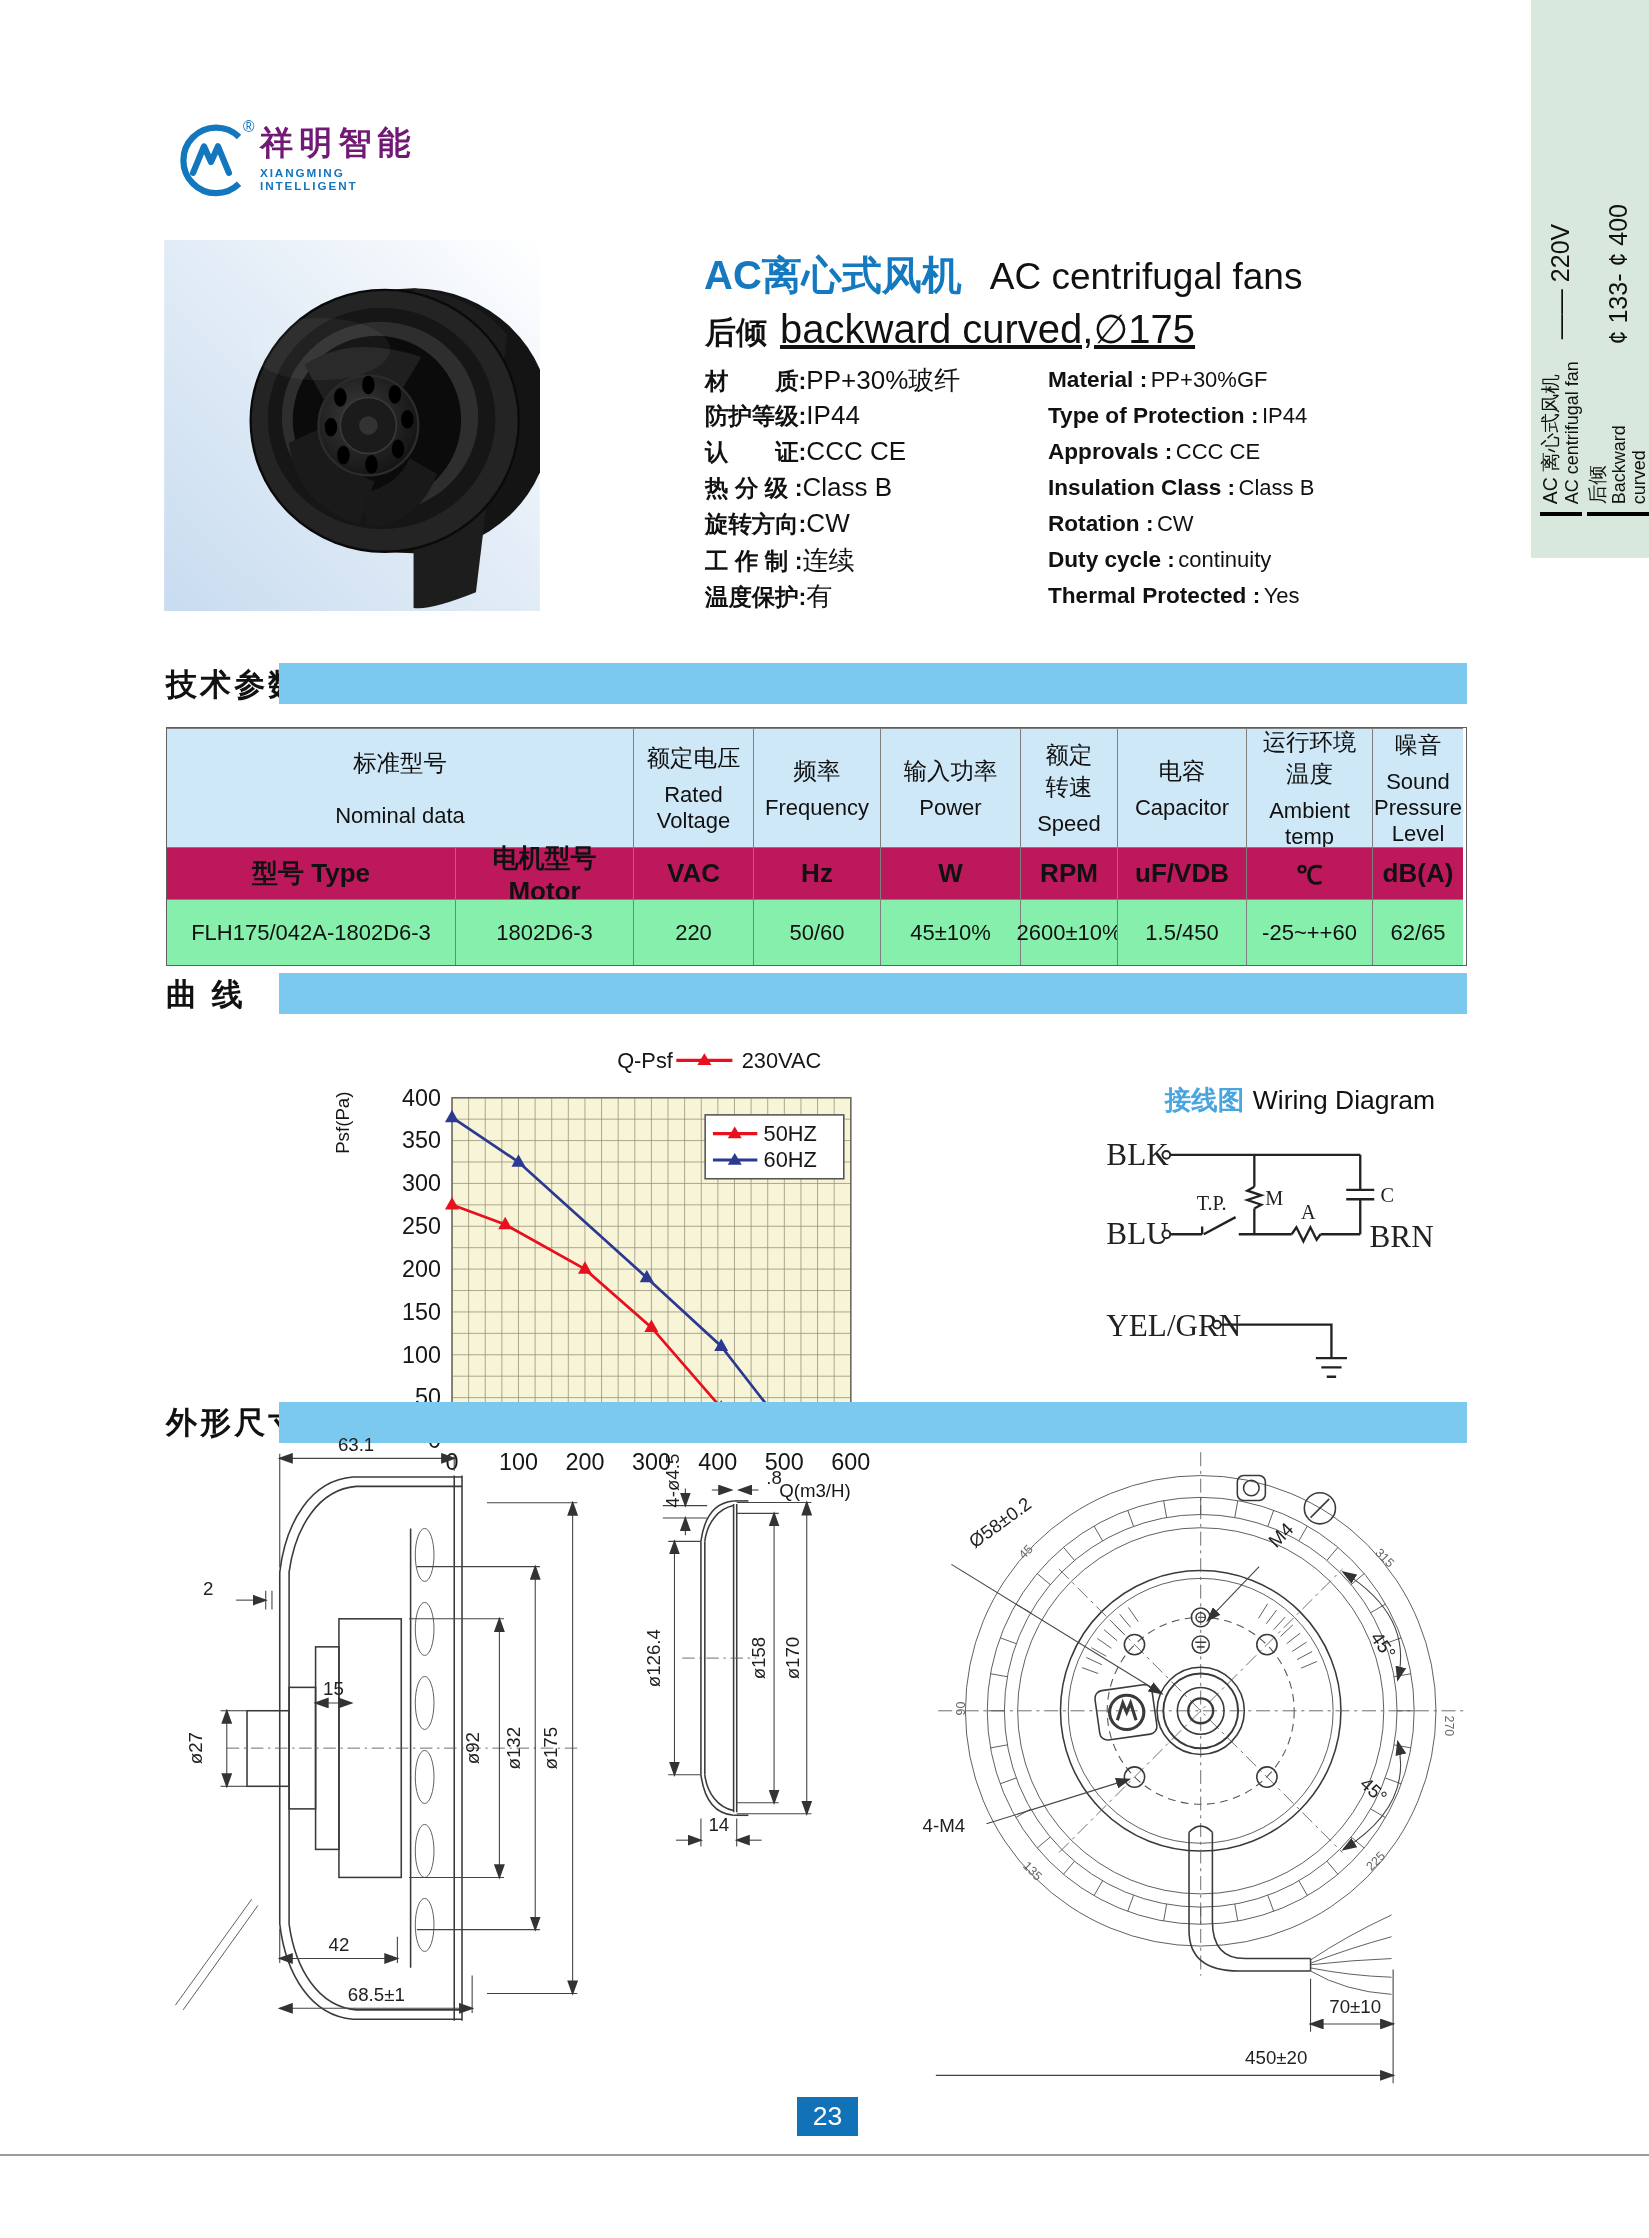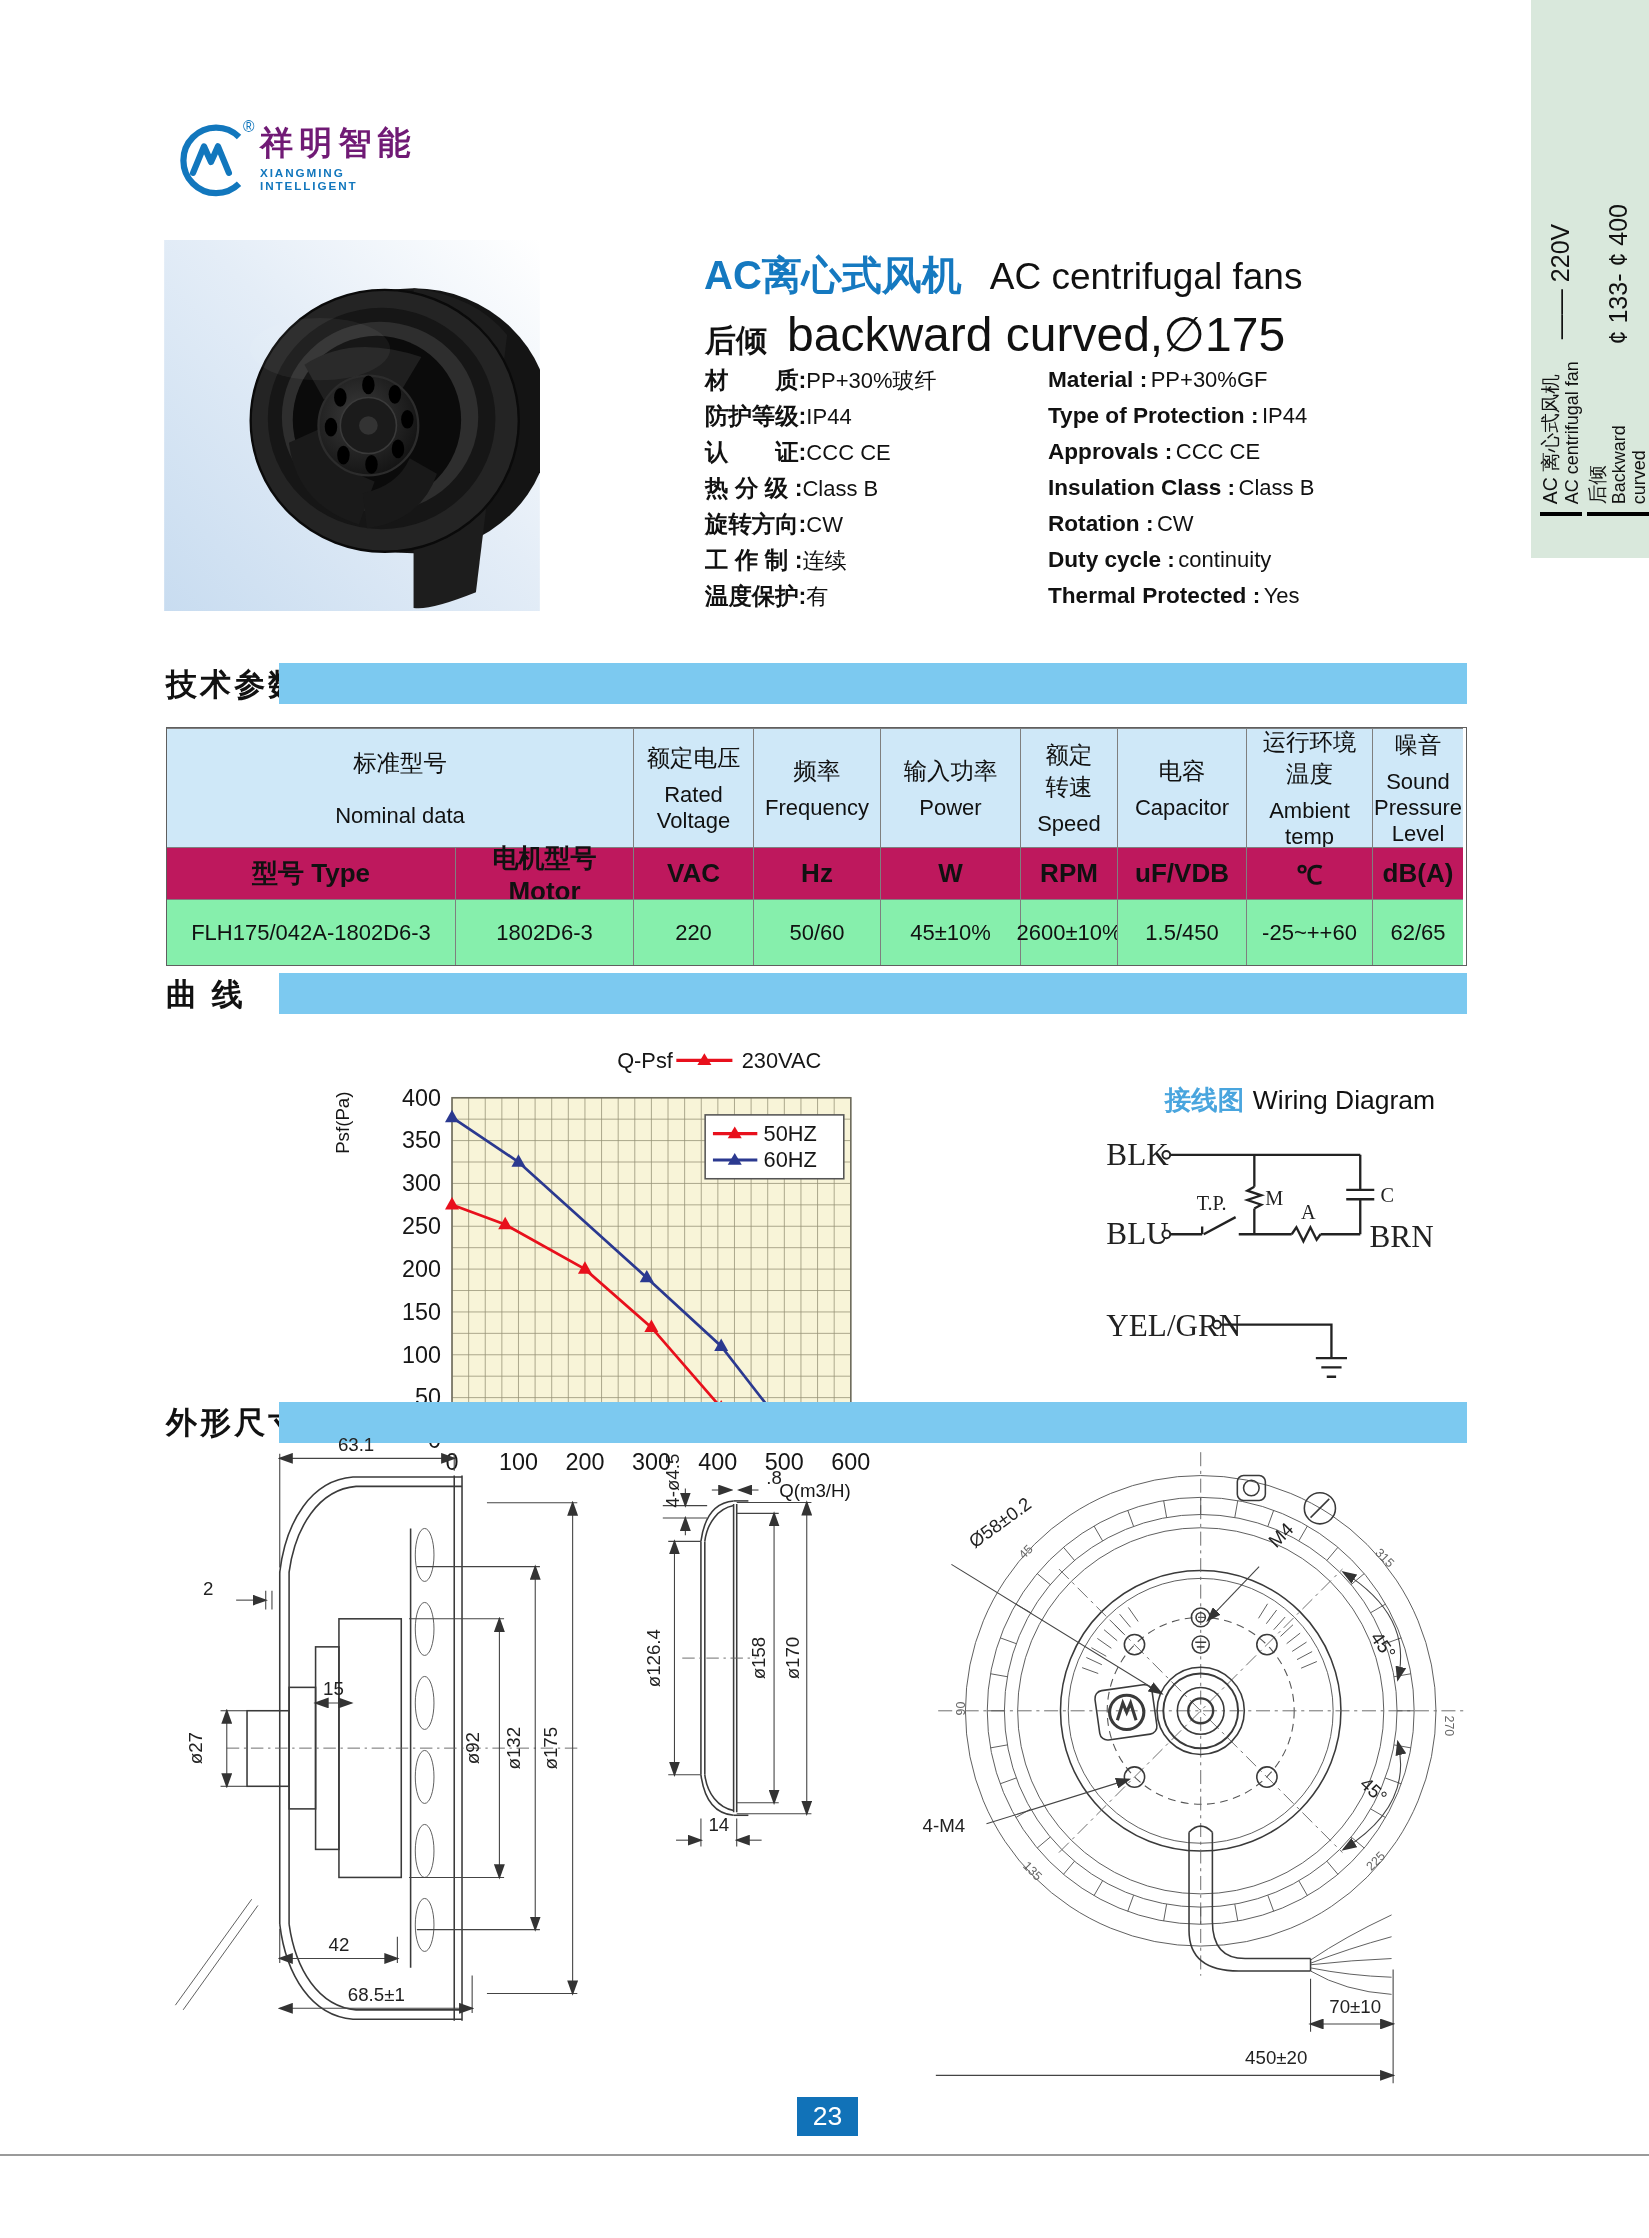--- a/index.html
+++ b/index.html
@@ -5,25 +5,25 @@
   html,body{margin:0;padding:0;background:#fff;}
   #page{position:relative;width:1649px;height:2239px;background:#fff;
         font-family:"Liberation Sans",sans-serif;color:#111;overflow:hidden;}
   .abs{position:absolute;}
   
   .logo-cn{font-size:33px;font-weight:bold;color:#701a75;letter-spacing:6.2px;}
   .logo-en{font-size:11.7px;color:#1277bd;letter-spacing:1.9px;font-weight:bold;}
   .title-cn{font-size:40px;font-weight:bold;color:#1579c0;}
   .title-en{font-size:37px;color:#111;margin-left:28px;}
   .sub-cn{font-size:31px;font-weight:bold;}
-  .sub-en{font-size:48px;margin-left:20px;}
+  .sub-en{font-size:40px;margin-left:13px;text-decoration:underline;}
   
   .spec-row{display:grid;grid-template-columns:343px auto;height:36px;align-items:center;}
   .sl{font-size:23.4px;font-weight:bold;}
-  .sv{font-size:22px;}
+  .sv{font-size:26px;}
   .el{font-size:22.6px;font-weight:bold;}
   .ev{font-size:22px;}
   
   .strip{left:1531px;top:0;width:118px;height:558px;background:#d9e8dc;}
   .vg{position:absolute;transform:rotate(-90deg);transform-origin:left top;
       display:flex;align-items:center;width:312px;}
   .vg-label{border-left:4.7px solid #000;padding-left:7.8px;line-height:1.12;}
   .vg-cn{font-size:19.5px;}
   .vg-en{font-size:18px;}
   .vg-val{font-size:25px;margin-left:22px;white-space:nowrap;}

